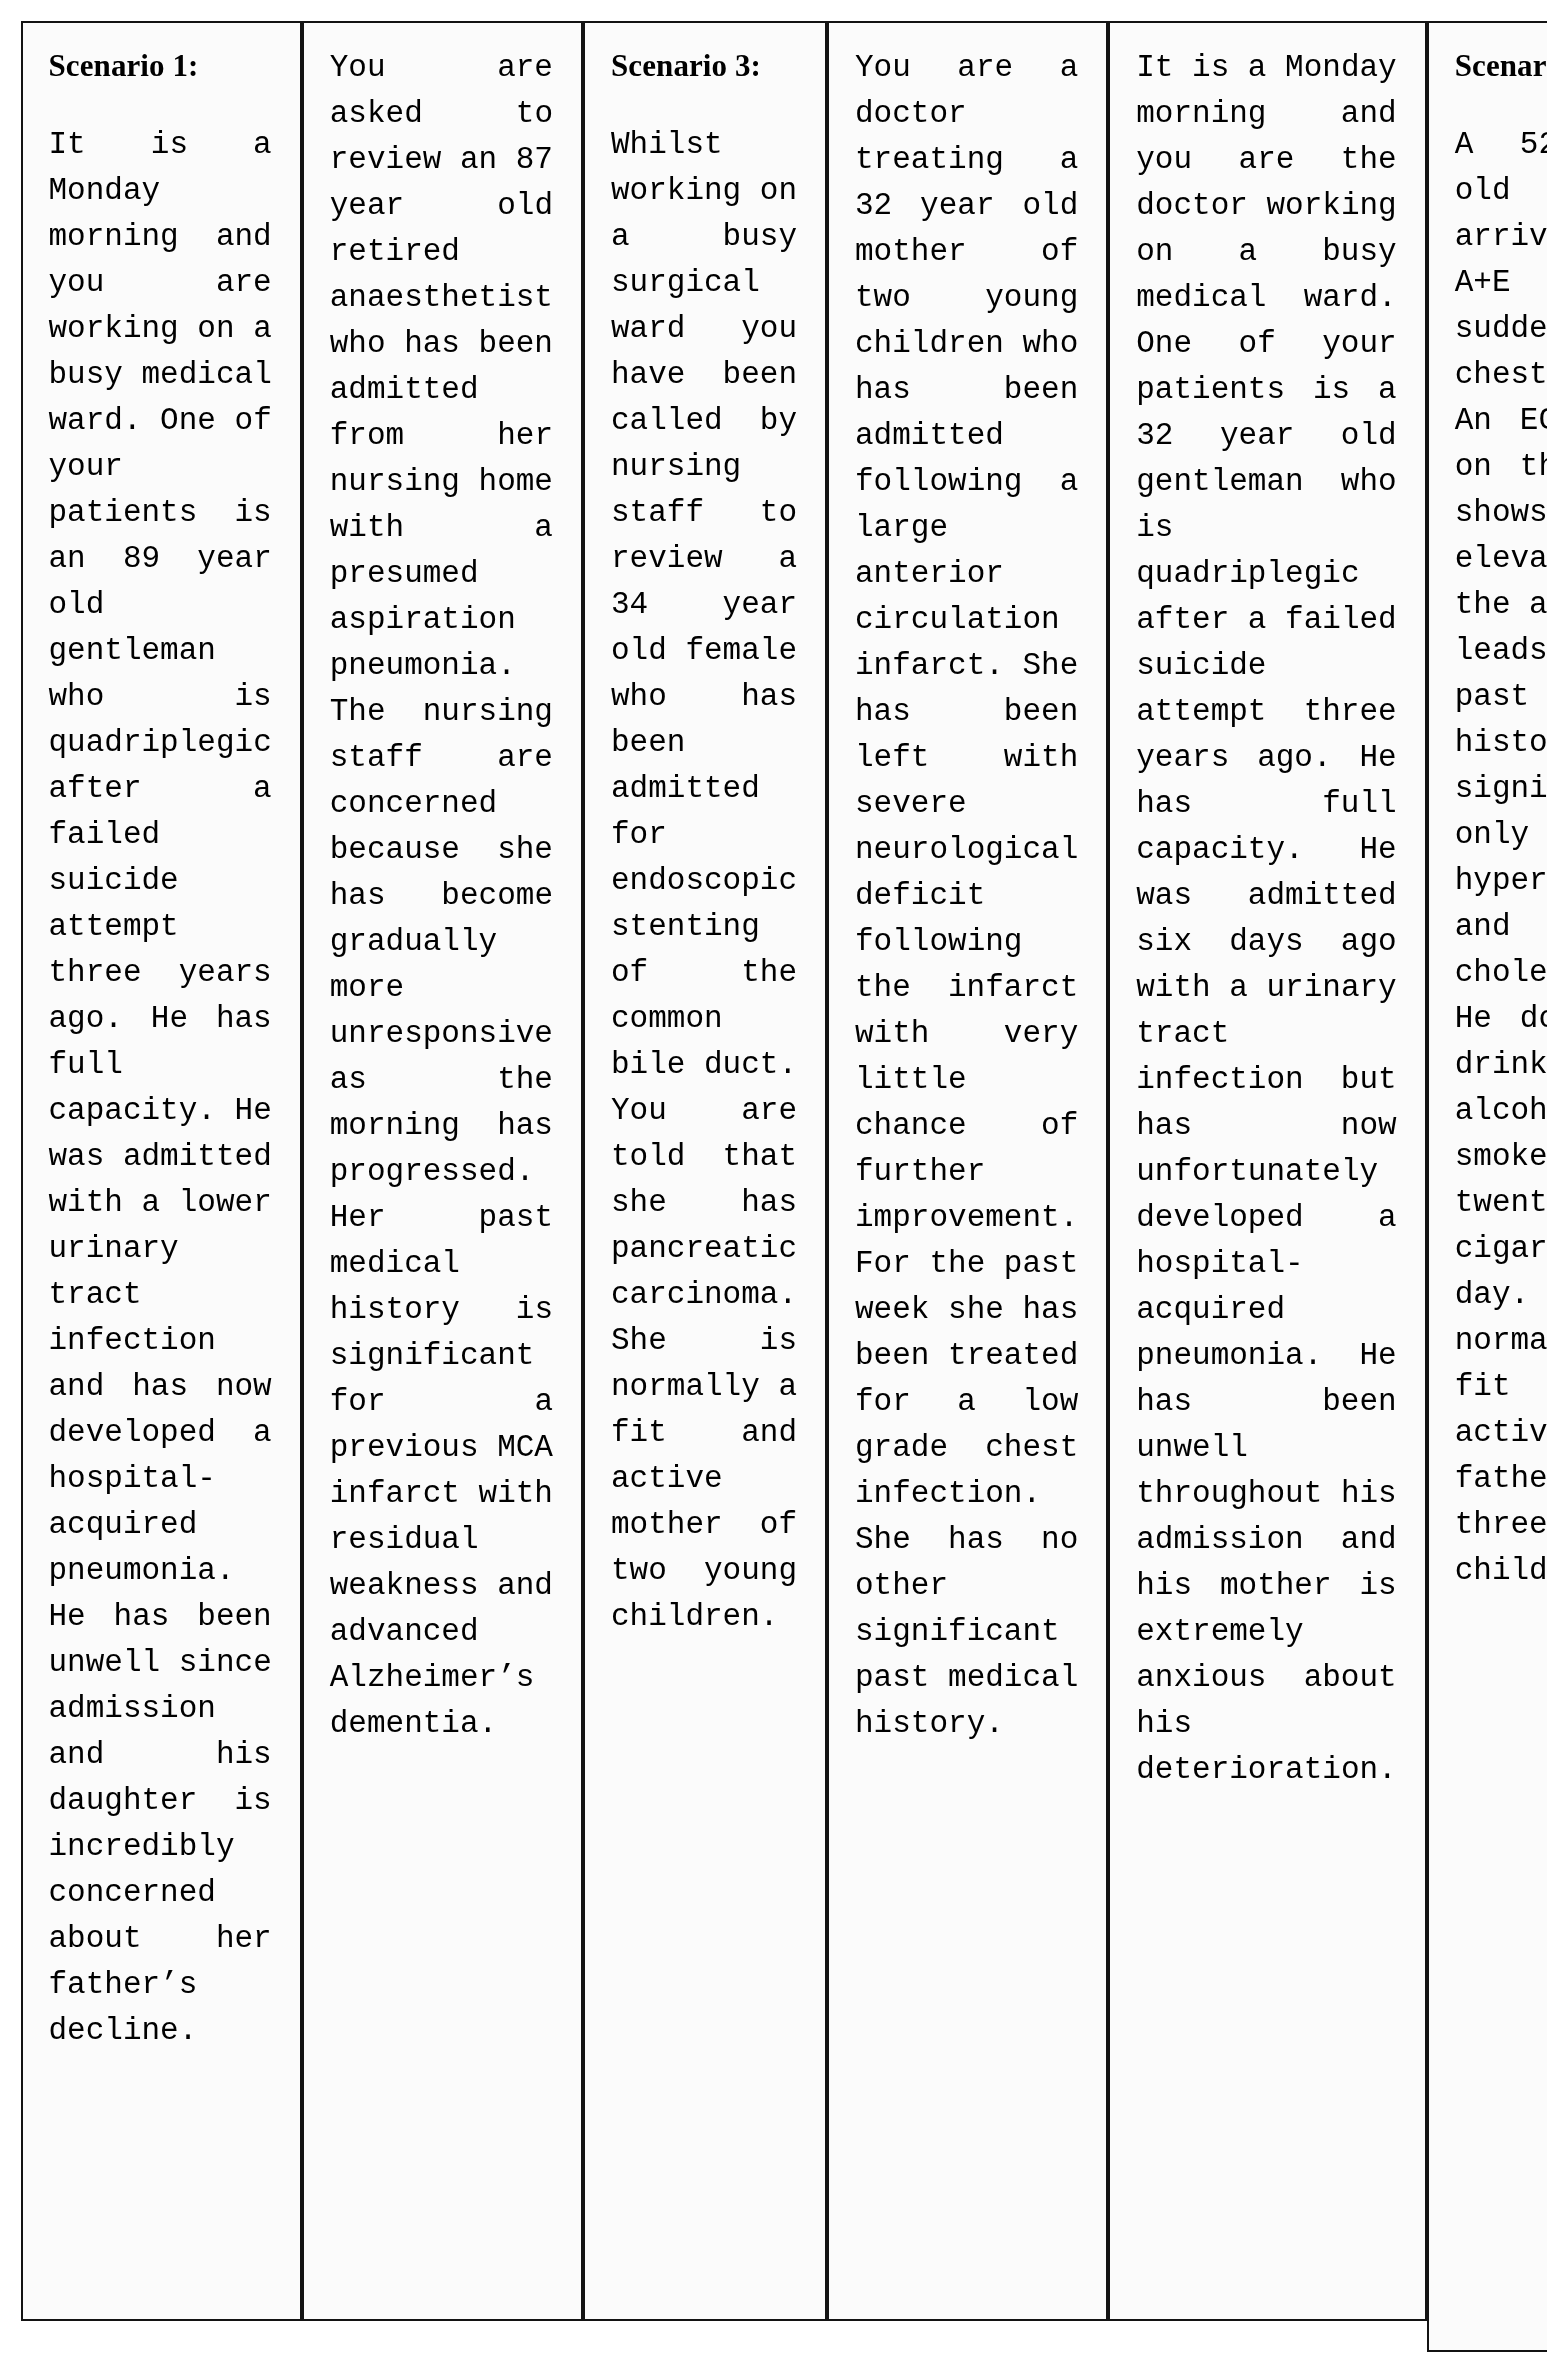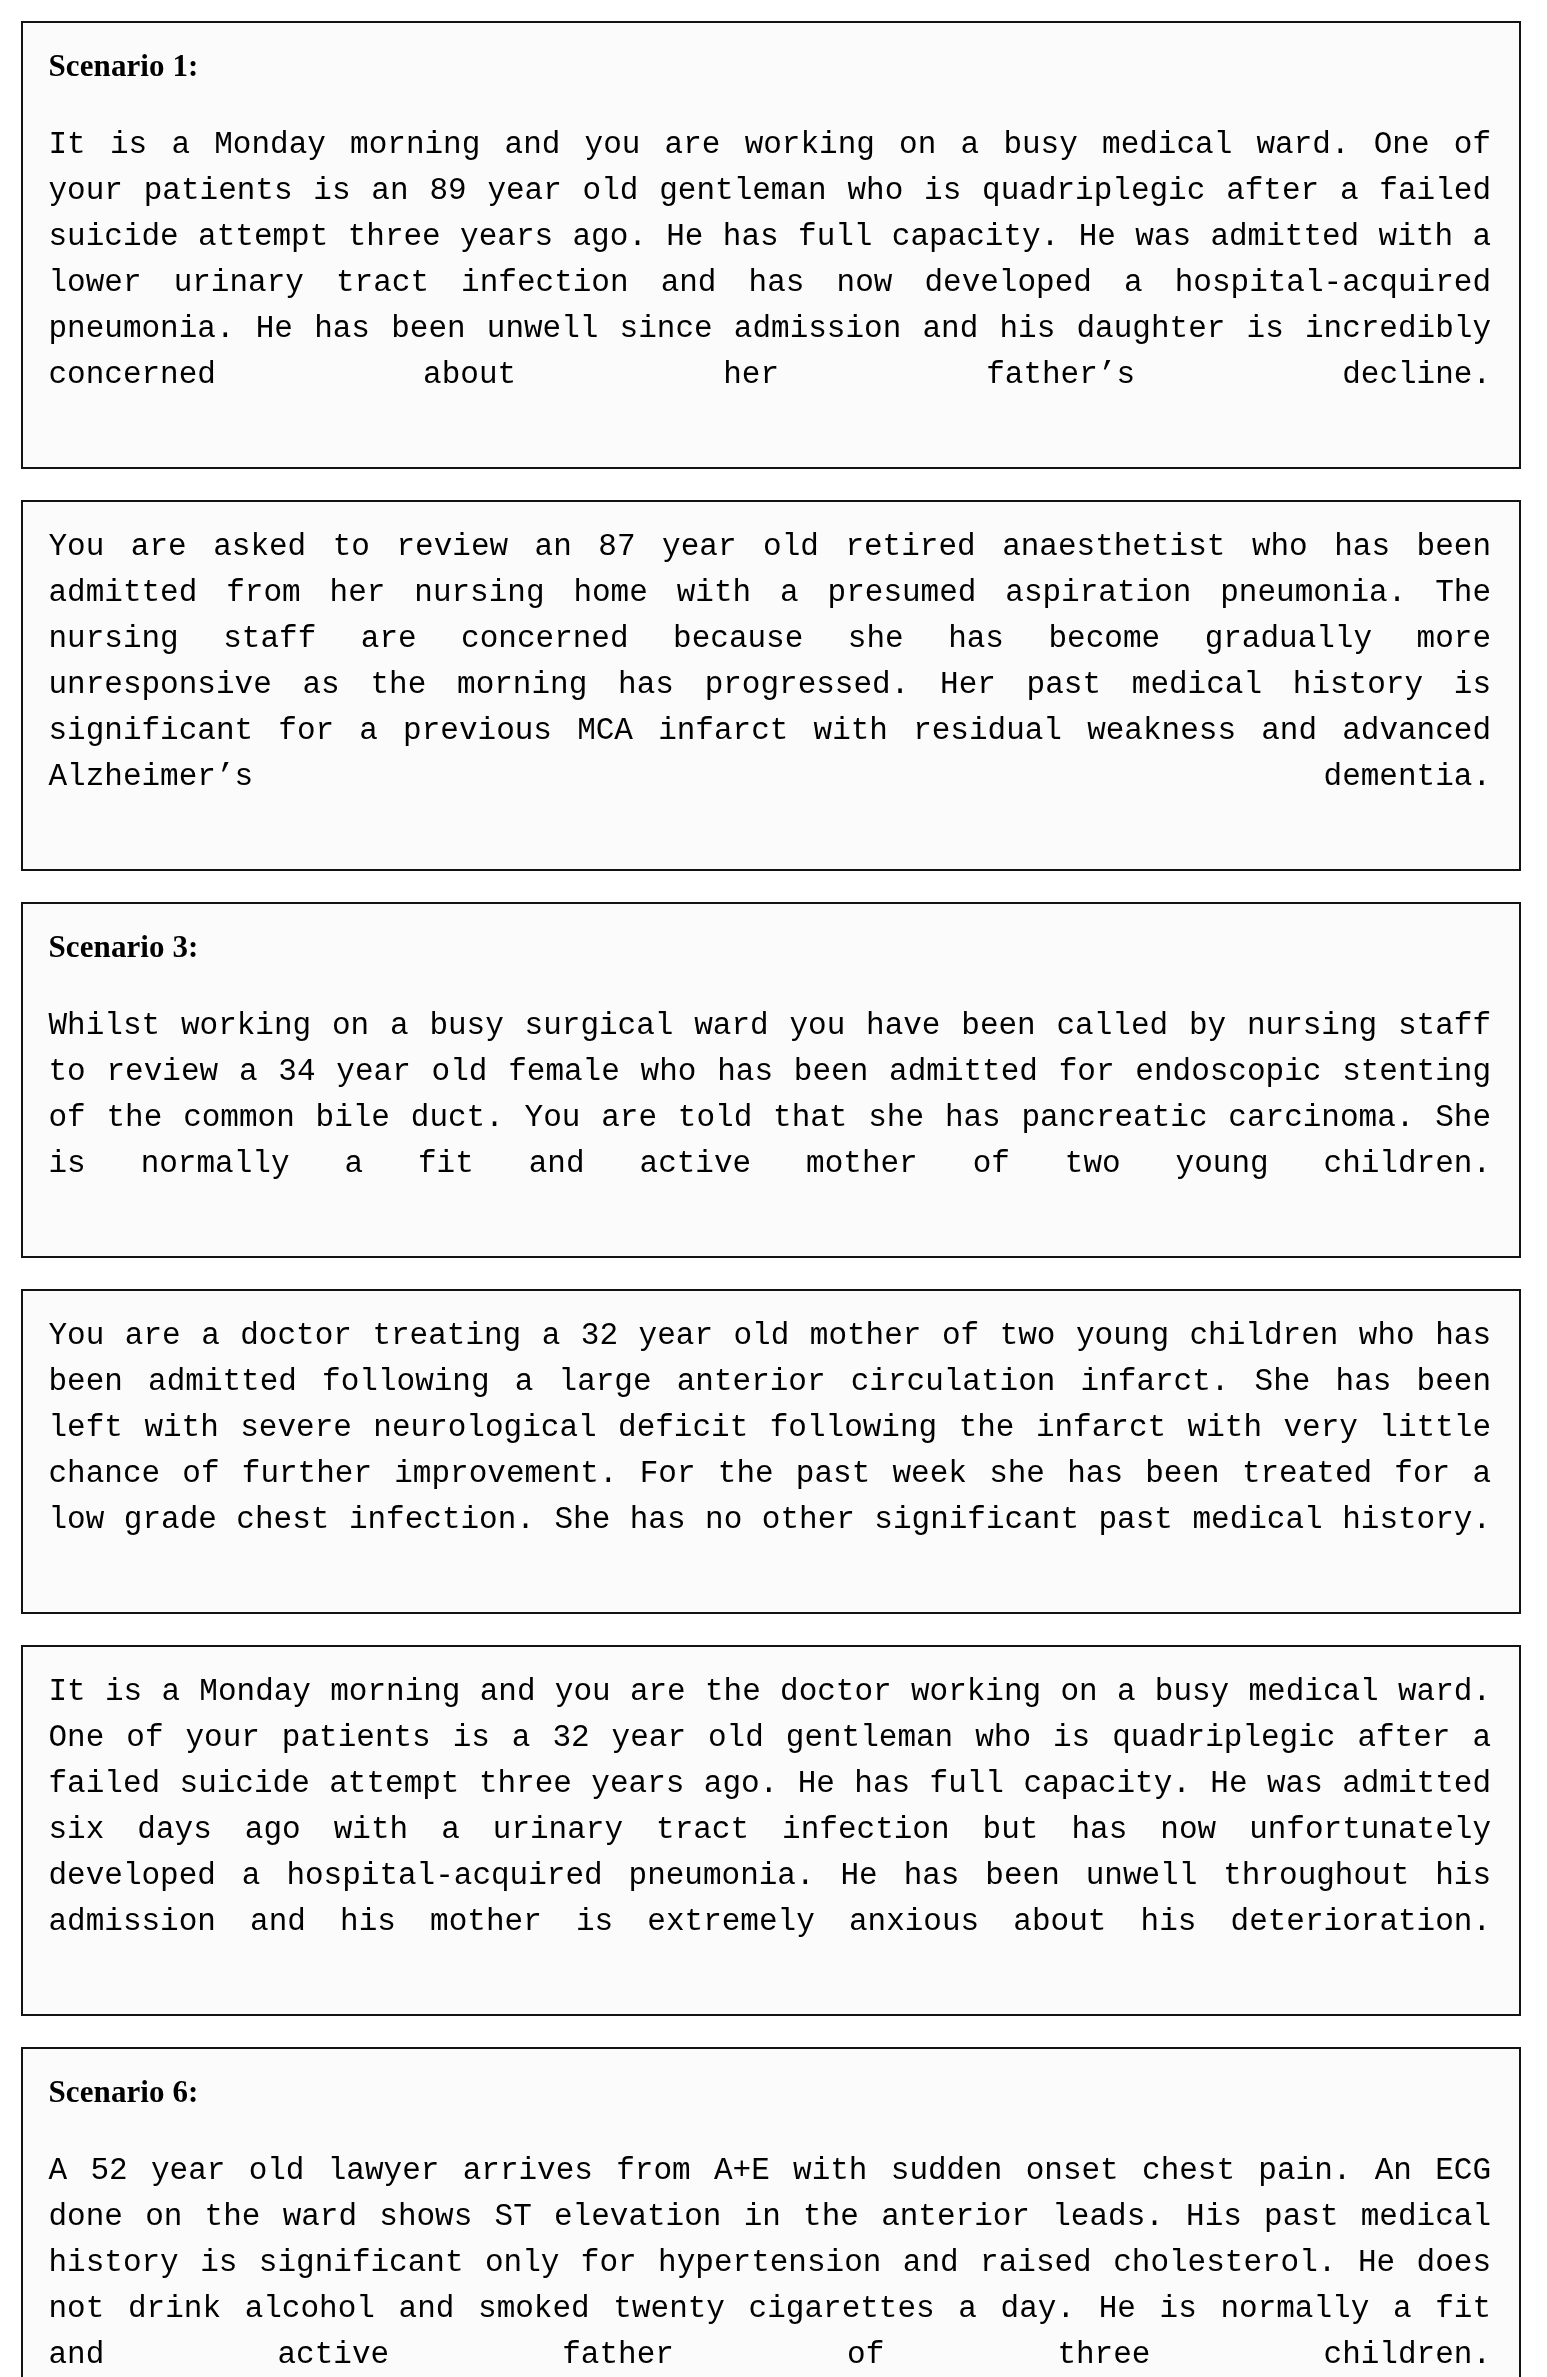--- a/index.html
+++ b/index.html
@@ -15,21 +15,21 @@
     color: #000000;
     -webkit-font-smoothing: antialiased;
   }
   .page {
     width: 1548px;
     height: 2377px;
     box-sizing: border-box;
     padding: 21px 27px 25px 20.5px;
     background: #ffffff;
     display: flex;
-    flex-direction: column;
+    flex-direction: row;
   }
   .scenario-box {
     box-sizing: border-box;
     border: 2.6px solid #131313;
     background: #fbfbfb;
     padding: 22px 28px 23px 26px;
     margin-bottom: 31px;
   }
   .scenario-box:last-child {
     margin-bottom: 0;

